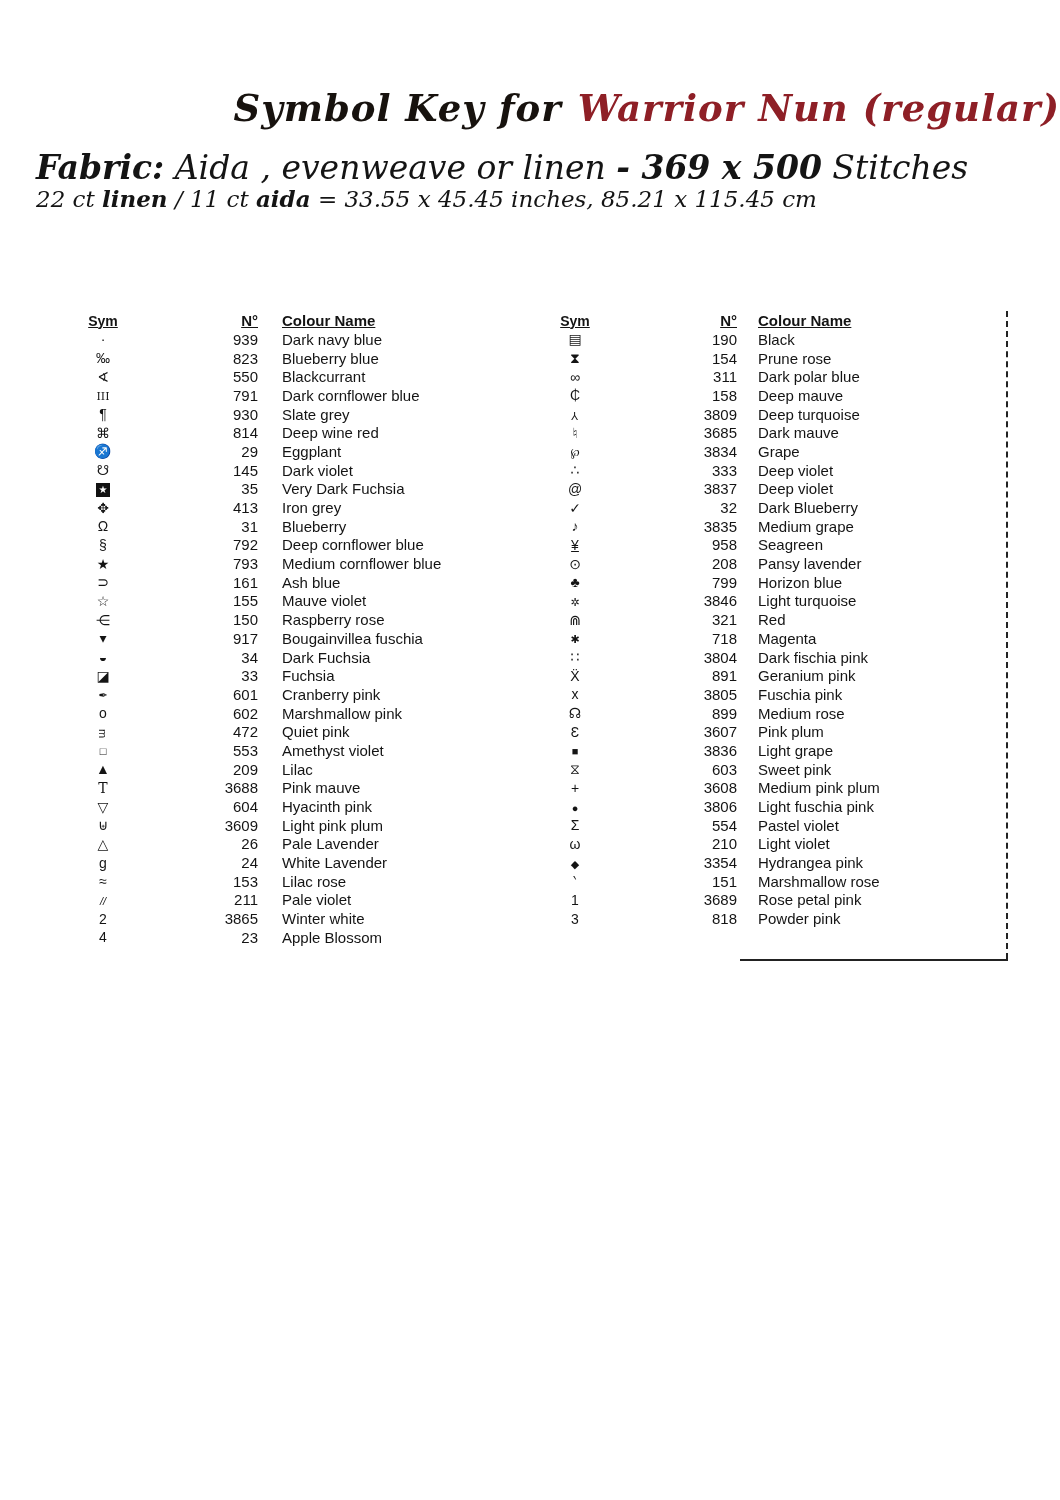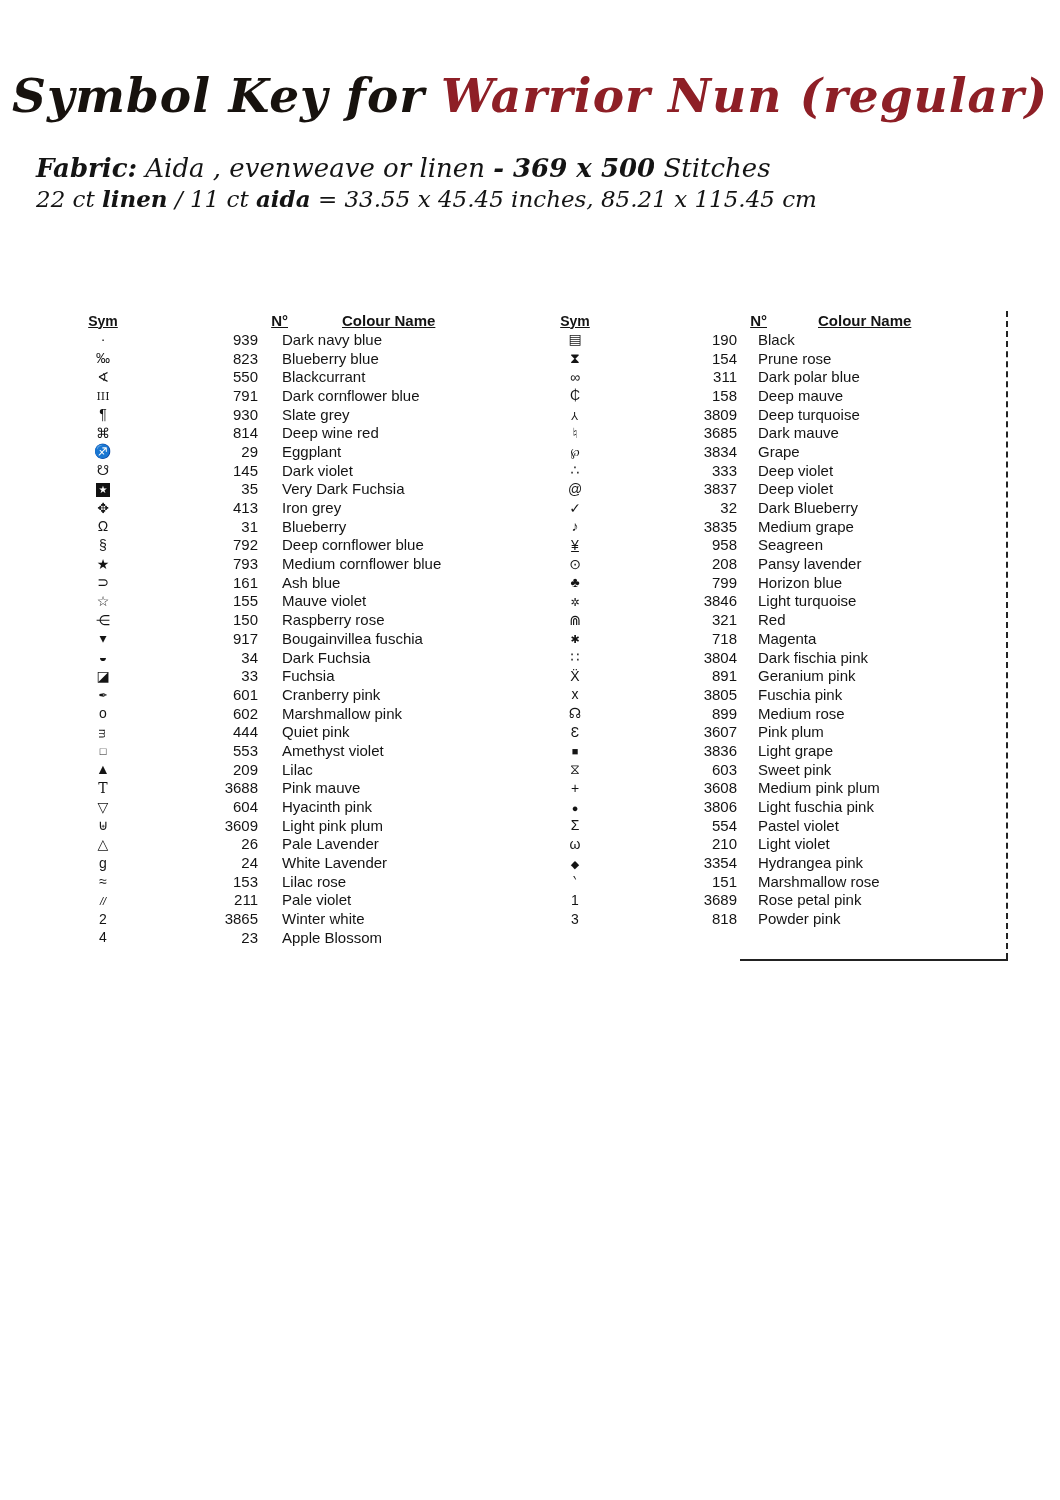--- a/index.html
+++ b/index.html
@@ -1,38 +1,38 @@
 <!DOCTYPE html>
 <html><head>
 <meta charset="utf-8">
 <style>
   html,body{margin:0;padding:0;background:#e8e8e8;}
   .page{position:relative;width:1060px;height:1500px;background:#ffffff;margin:0 auto;
         font-family:"Liberation Sans",sans-serif;color:#141414;overflow:hidden;}
 
   
-  .title{position:absolute;top:68px;left:0;width:100%;text-align:center;
+  .title{position:absolute;top:86px;left:0;width:100%;text-align:right;
          font-family:"DejaVu Serif",serif;font-style:italic;font-weight:bold;
-         font-size:47px;letter-spacing:1px;white-space:nowrap;}
+         font-size:37px;letter-spacing:1px;white-space:nowrap;}
   .t-red{margin-left:16px;}
 
   
   .fabric{position:absolute;left:36px;top:153px;font-family:"DejaVu Serif",serif;
           font-style:italic;font-size:23px;line-height:30.6px;white-space:nowrap;}
-  .fabric .fline:first-child{font-size:26px;}
+  .fabric .fline:first-child{font-size:33px;}
   .fabric b{font-weight:bold;}
 
   
   .keytable{position:absolute;top:311px;font-size:15px;}
   .kt-left{left:58px;width:424px;}
   .kt-right{left:530px;width:478px;}
   .row{display:grid;height:18.7px;align-items:center;}
   .kt-left  .row{grid-template-columns:90px 110px 224px;}
   .kt-right .row{grid-template-columns:90px 117px 271px;}
-  .hdr{font-weight:bold;height:19px;gap:30px;}
+  .hdr{font-weight:bold;height:19px;}
   .hdr span{text-decoration:underline;}
   .c-sym{text-align:center;font-size:14px;line-height:1;}
   .c-n{text-align:right;font-variant-numeric:tabular-nums;}
   .c-name{padding-left:24px;white-space:nowrap;}
   .kt-right .c-name{padding-left:21px;}
 
   
   .inv{display:inline-block;background:#111;color:#fff;width:14px;height:14px;
        line-height:14px;font-size:10px;text-align:center;}
   .rot90{display:inline-block;transform:rotate(90deg);}
@@ -166,21 +166,21 @@
         <span class="c-n">601</span>
         <span class="c-name">Cranberry pink</span>
       </div>
       <div class="row">
         <span class="c-sym"><span>o</span></span>
         <span class="c-n">602</span>
         <span class="c-name">Marshmallow pink</span>
       </div>
       <div class="row">
         <span class="c-sym"><span class="rot90 sm">m</span></span>
-        <span class="c-n">444</span>
+        <span class="c-n">472</span>
         <span class="c-name">Quiet pink</span>
       </div>
       <div class="row">
         <span class="c-sym"><span class="sm">□</span></span>
         <span class="c-n">553</span>
         <span class="c-name">Amethyst violet</span>
       </div>
       <div class="row">
         <span class="c-sym"><span>▲</span></span>
         <span class="c-n">209</span>

